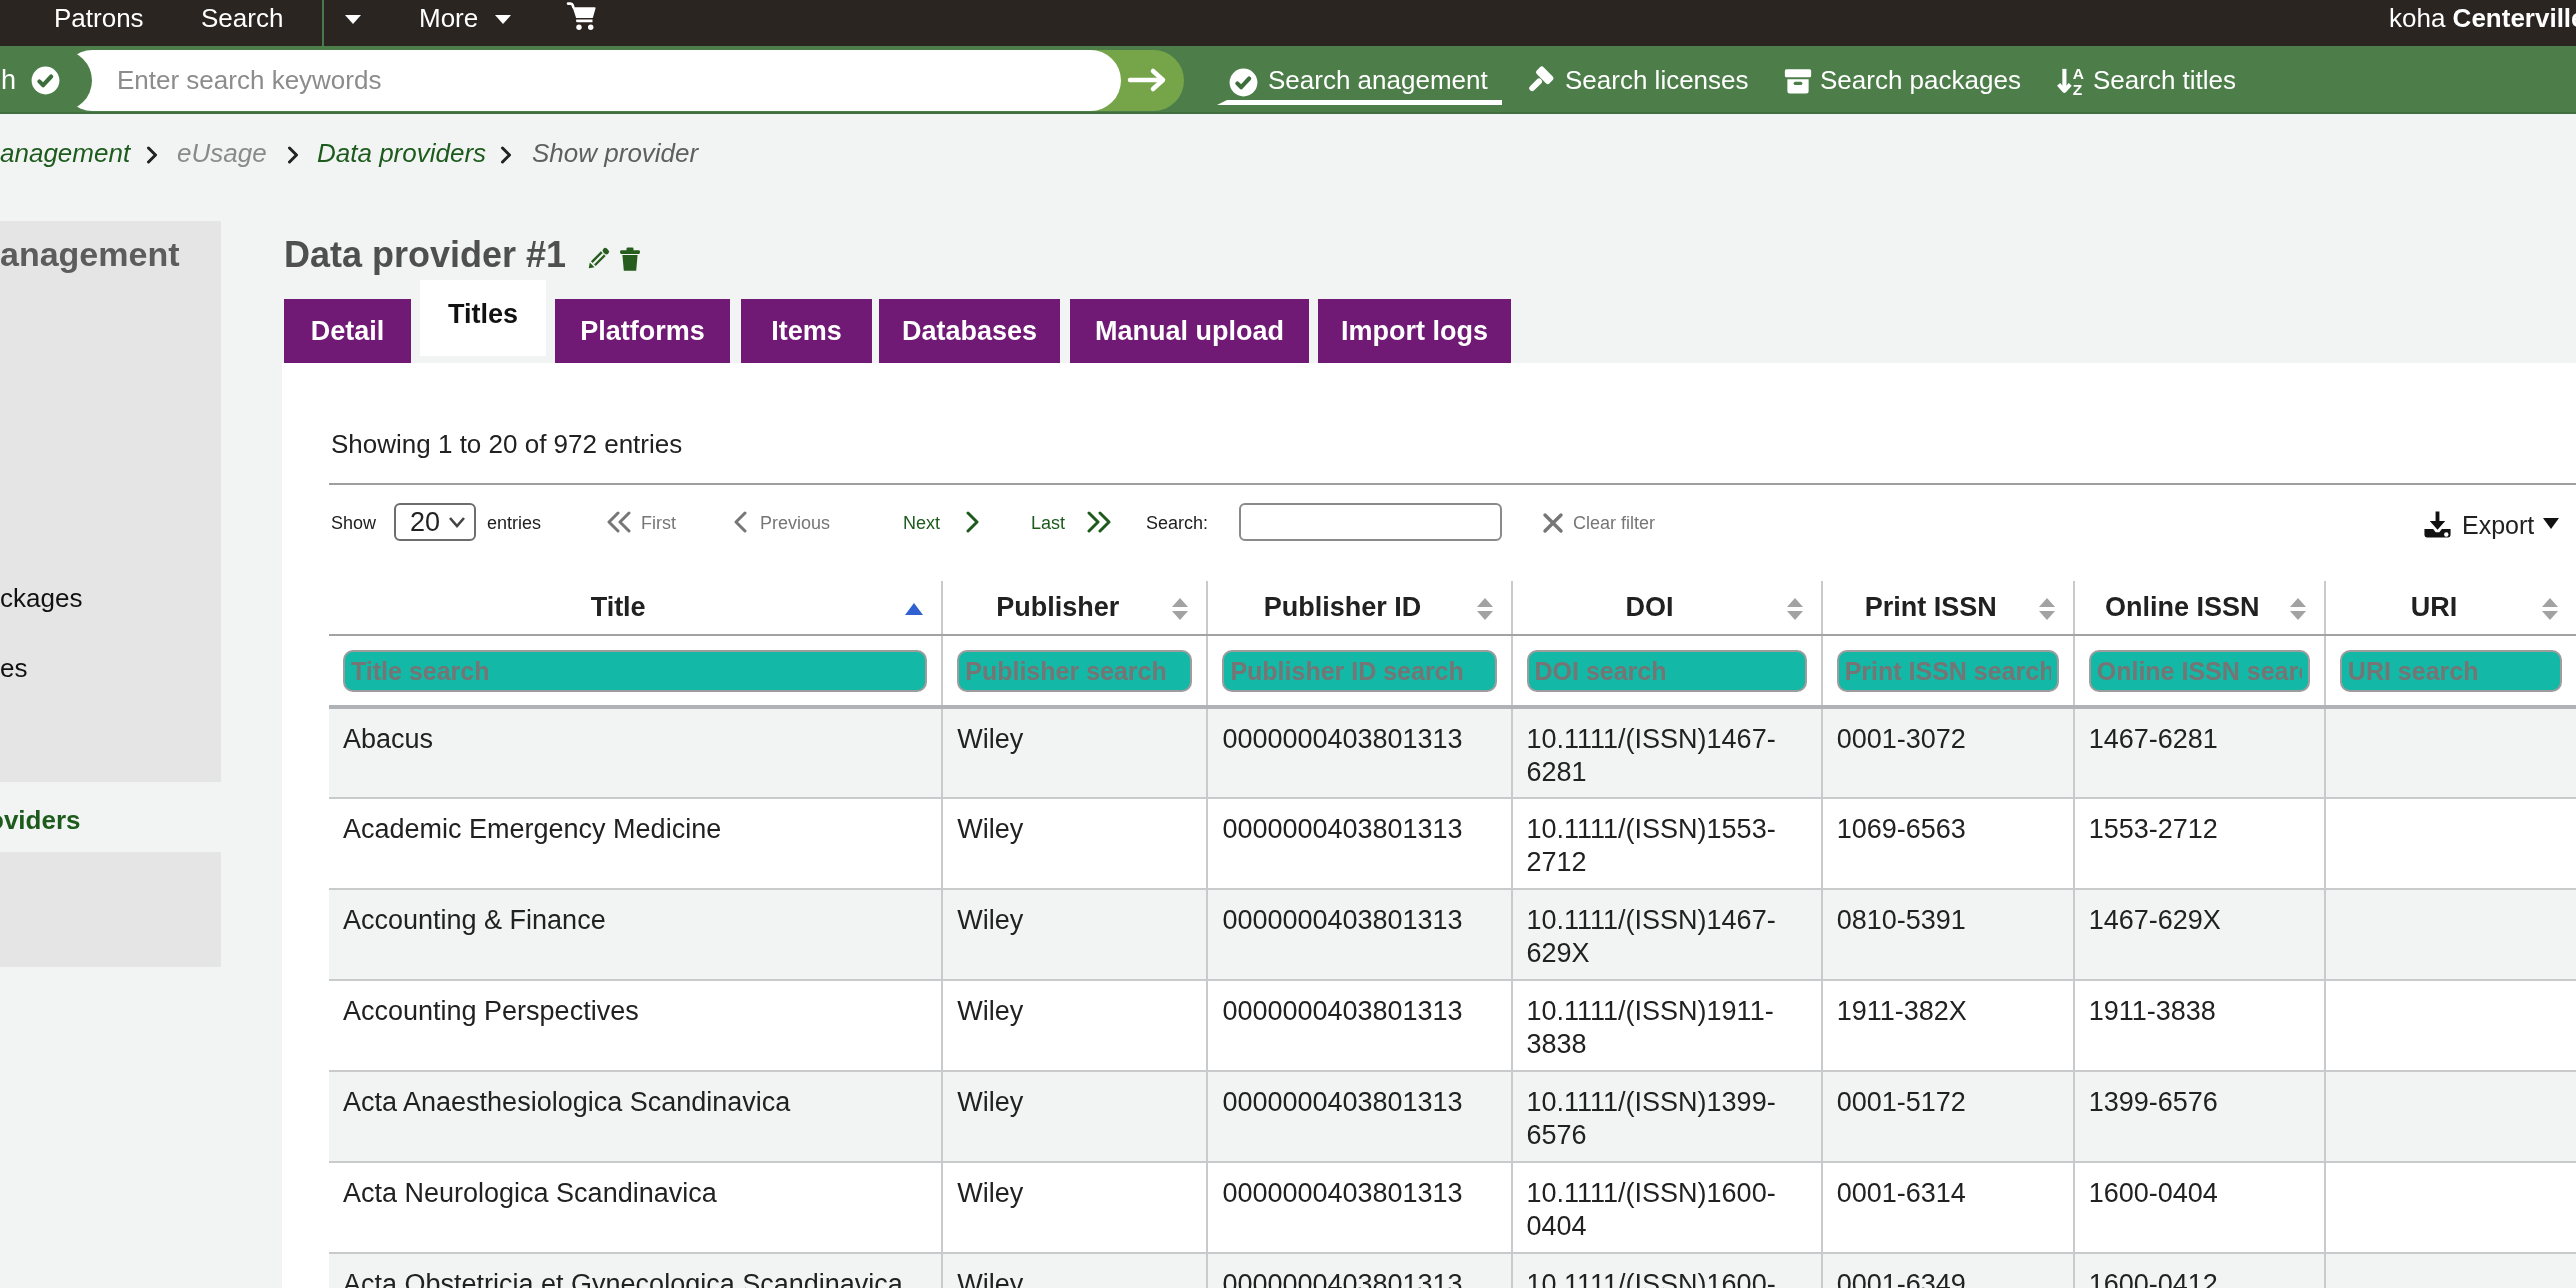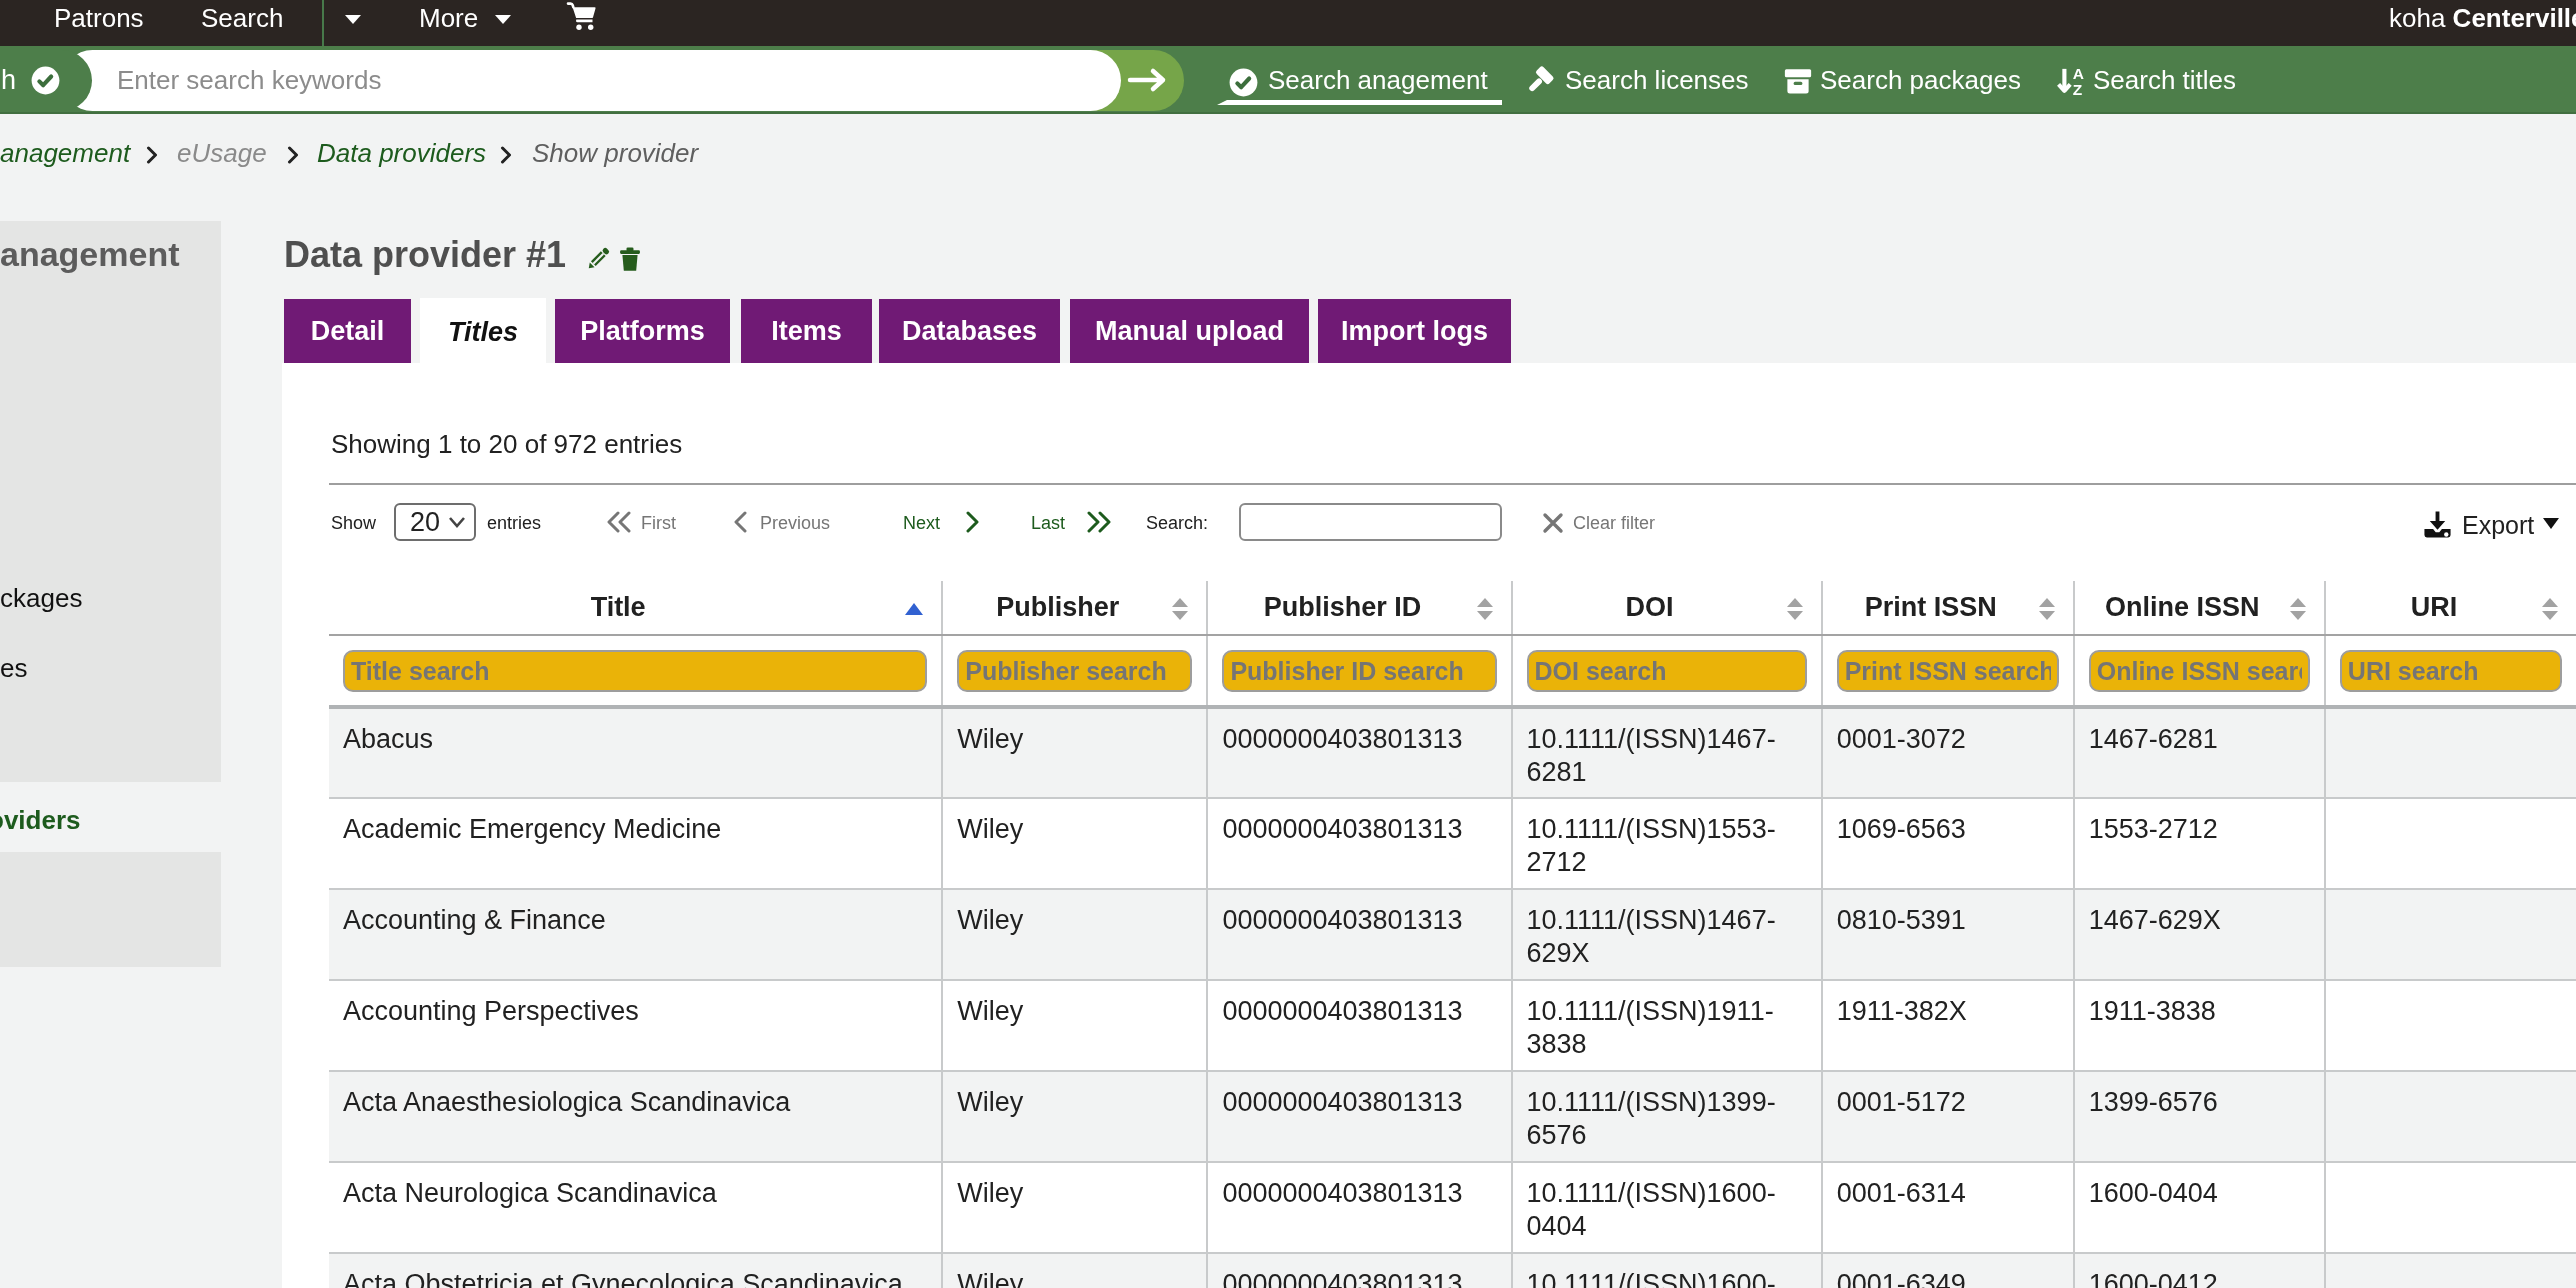--- a/index.html
+++ b/index.html
@@ -25,39 +25,39 @@
 .side { position:absolute; left:0; width:221px; background:#e4e5e4; }
 .sideitem { position:absolute; left:0; font-size:26px; color:#111; }
 
 
 #panel { left:282px; top:363px; width:2294px; height:925px; background:#fff; }
 #h1 { left:284px; top:232px; font-size:36px; font-weight:bold; color:#4f4f4f; line-height:46px; }
 
 
 .tab { position:absolute; top:299px; height:64px; background:#701a75; color:#fff;
   font-size:27px; font-weight:bold; text-align:center; line-height:64px; }
-.tabactive { top:298px; height:76px; background:#fff; color:#111; line-height:68px;font-style:italic; }
+.tabactive { top:280px; height:76px; background:#fff; color:#111; line-height:68px; }
 
 
 .ctl { position:absolute; font-size:18px; color:#212121; line-height:34px; }
 .gray { color:#767676; }
 .greenlink { color:#1d5b1d; }
 
 
 #ttable { position:absolute; left:329px; top:581px; width:2247px;
   border-collapse:collapse; table-layout:fixed; }
 #ttable th { font-size:27px; font-weight:bold; color:#212121; text-align:center;
   height:54px; border-bottom:2px solid #a3a3a3; position:relative; padding:0 34px 0 0; }
 #ttable td { font-size:27px; color:#212121; vertical-align:top; line-height:33px;
   padding:14px 14px 0 14px; overflow:hidden; }
 #ttable th + th, #ttable td + td { border-left:2px solid #c8cacb; }
 #ttable tr.filters td { height:72px; padding:0; border-bottom:4px solid #b0b3b5; }
 #ttable tr.filters input { display:block; margin:14px auto 0 auto; height:42px; width:calc(100% - 28px);
   border:2px solid #9d9d9d; border-radius:10px; font-family:"Liberation Sans",sans-serif;
-  font-size:25px; font-weight:bold; padding:0 6px; color:#222; background:#eab308; }
+  font-size:25px; font-weight:bold; padding:0 6px; color:#222; background:#14b8a6; }
 #ttable tr.filters input::placeholder { color:#757575; opacity:1; }
 #ttable tr.data { height:91px; }
 #ttable tr.data + tr.data td { border-top:2px solid #c8cacb; }
 #ttable tr.odd td { background:#f2f3f3; }
 .sorts { position:absolute; right:18px; top:17px; }
 .tri-up { display:block; width:0; height:0; border-left:8px solid transparent; border-right:8px solid transparent;
   border-bottom:9px solid #a2a2a2; margin-bottom:4px; }
 .tri-dn { display:block; width:0; height:0; border-left:8px solid transparent; border-right:8px solid transparent;
   border-top:9px solid #a2a2a2; }
 </style>

